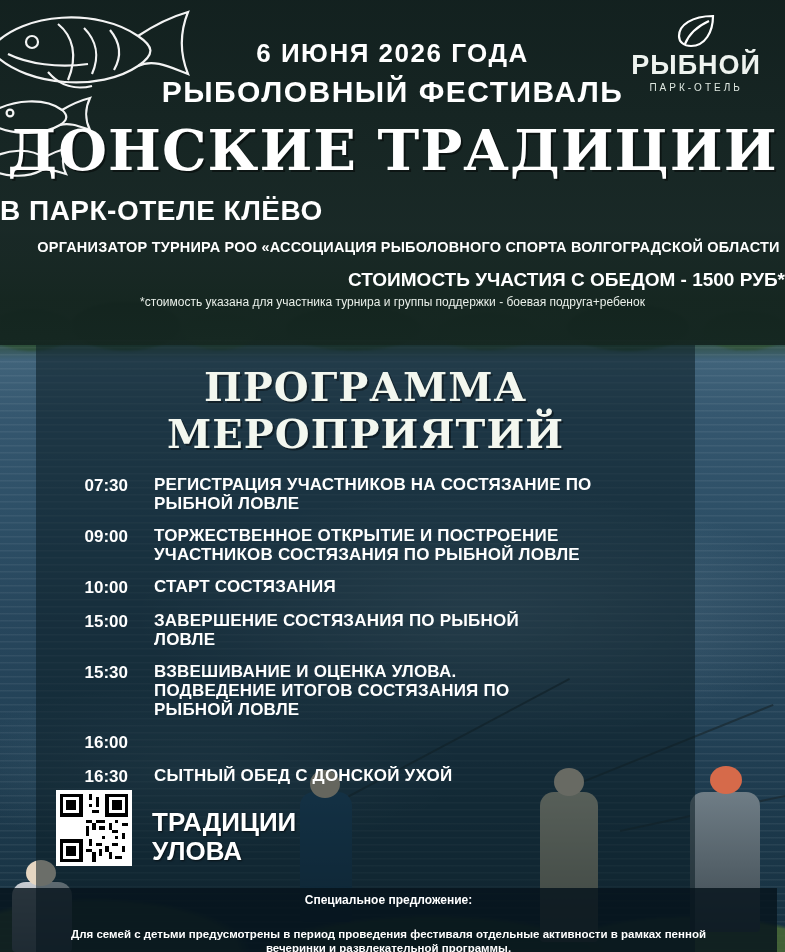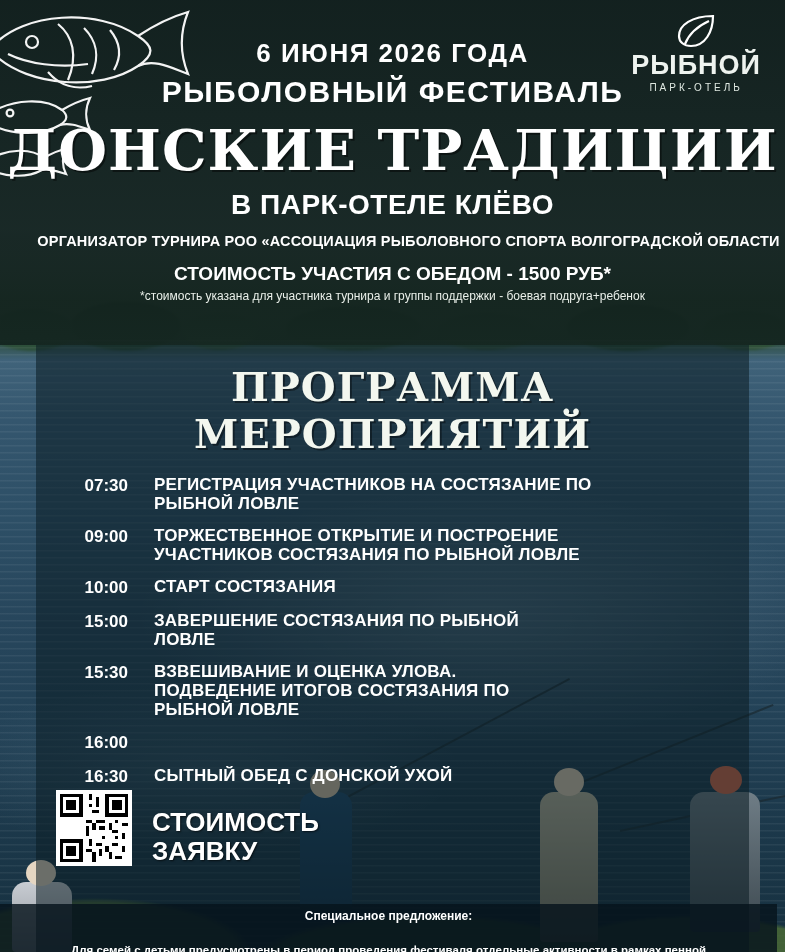--- a/index.html
+++ b/index.html
@@ -92,39 +92,39 @@
   .head-date { margin-top: 38px; font-size: 26px; }
   .head-fest { margin-top: 6px; font-size: 30px; }
   .title-main {
     text-align: center; margin-top: 8px;
     font-family: "DejaVu Serif", serif;
     font-weight: 700; font-size: 56px; color: #ffffff;
     letter-spacing: 1px;
     text-shadow: 2px 2px 0 rgba(0,0,0,.45);
   }
   .head-place {
-    text-align: center; margin-top: 6px; color:#fff;
+    text-align: left; margin-top: 12px; color:#fff;
     font-size: 28px; font-weight: 700; letter-spacing: .5px;
   }
   .head-org {
     text-align: center; margin-top: 12px; color:#fff;
     font-size: 14.5px; font-weight: 700; letter-spacing: .2px; margin-left: 32px;
   }
   .head-price {
-    text-align: center; margin-top: 14px; color:#fff;
+    text-align: right; margin-top: 14px; color:#fff;
     font-size: 19px; font-weight: 700;
   }
   .head-note {
     text-align: center; margin-top: 4px; color:#e9efe9;
     font-size: 12px;
   }
 
   
   .panel {
-    position: absolute; left: 36px; top: 345px; width: 713px; bottom: 0;
+    position: absolute; left: 36px; top: 345px; width: 659px; bottom: 0;
     background: rgba(10,28,36,0.56);
   }
   .panel-title {
     text-align: center; margin-top: 18px;
     font-family: "DejaVu Serif", serif; font-weight: 700;
     font-size: 40px; color: #f3f7ef; letter-spacing: 1px;
     text-shadow: 2px 2px 0 rgba(0,0,0,.4);
   }
   .schedule { margin: 18px 0 0 0; }
   .row { display: flex; align-items: flex-start; margin-bottom: 13px; }
@@ -142,21 +142,21 @@
     position: absolute; left: 56px; bottom: 86px;
     width: 76px; height: 76px; background: #fff; padding: 4px;
   }
   .qr svg { display: block; }
   .cta {
     position: absolute; left: 152px; bottom: 86px;
     color: #fff; font-weight: 700; font-size: 26px; line-height: 1.12;
     text-shadow: 1px 1px 2px rgba(0,0,0,.6);
   }
   .footer {
-    position: absolute; left: 0; right: 8px; bottom: 0; height: 48px;
+    position: absolute; left: 0; right: 8px; bottom: 0; height: 64px;
     background: rgba(6,20,28,0.82);
     color: #fff; text-align: center; padding-top: 5px;
   }
   .footer .f-title { font-size: 12px; font-weight: 700; }
   .footer .f-text { font-size: 11.5px; font-weight: 700; line-height: 1.25; margin-top: 20px; padding: 0 70px; }
 </style>
 </head>
 <body>
 
 <div class="poster">
@@ -289,22 +289,22 @@
           <rect x="15" y="18" width="1" height="2"></rect>
         <rect x="17" y="19" width="2" height="1"></rect>
           <rect x="19" y="16" width="1" height="2"></rect>
         <rect x="13" y="13" width="1" height="1"></rect>
           <rect x="17" y="13" width="1" height="1"></rect>
       </g>
     </svg>
   </div>
 
   <div class="cta">
-    <div>СТОИМОСТЬ</div>
-    <div>ЗАЯВКУ</div>
+    <div>ТРАДИЦИИ</div>
+    <div>УЛОВА</div>
   </div>
 
   <div class="footer">
     <div class="f-title">Специальное предложение:</div>
     <div class="f-text">Для семей с детьми предусмотрены в период проведения фестиваля отдельные активности в рамках пенной вечеринки и развлекательной программы.</div>
   </div>
 
 </div>
 
 </body></html>

